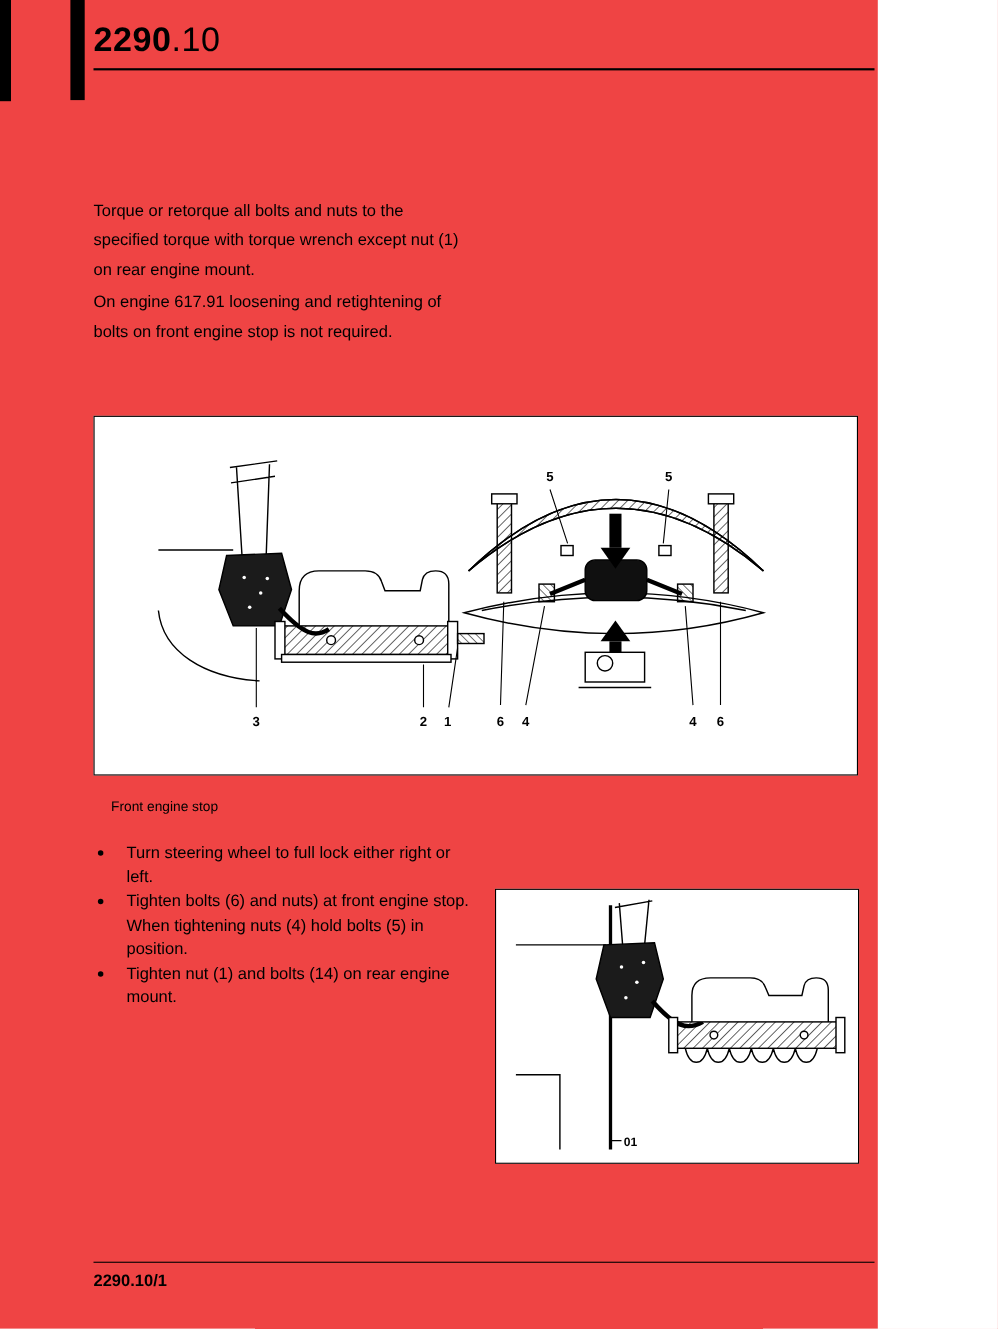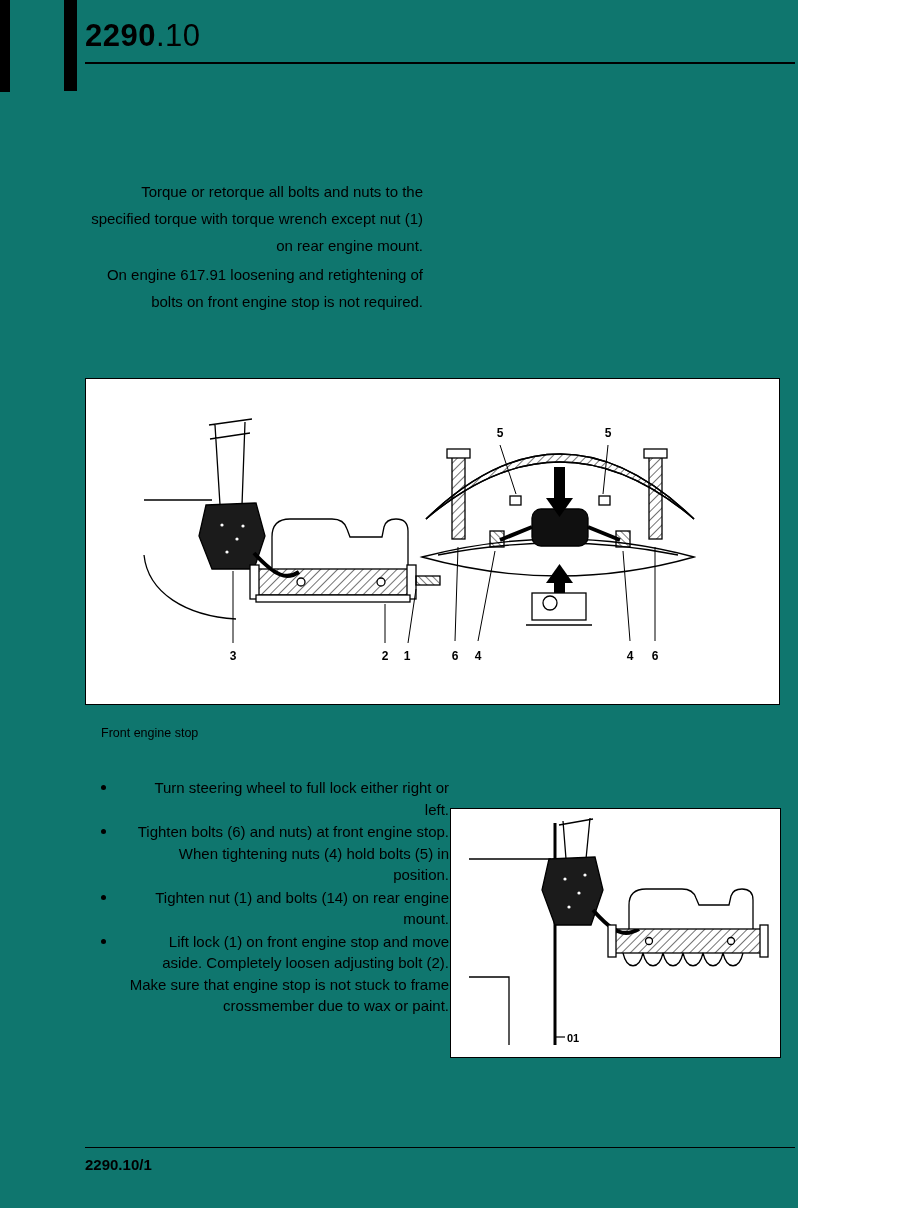--- a/index.html
+++ b/index.html
@@ -1,21 +1,20 @@
 <!DOCTYPE html>
 <html><head>
 <meta charset="utf-8">
 <style>
   html, body { margin: 0; padding: 0; background: #ffffff; }
   .page {
     position: relative; width: 798px; height: 1208px;
-    background: #0f766e; color: #000;
+    background: #ef4444; color: #000;
     font-family: "Liberation Sans", "DejaVu Sans", sans-serif;
     overflow: hidden;
-    text-align: right;
   }
   .regmark { position: absolute; background: #000; top: 0; }
   .regmark.m1 { left: 0; width: 10px; height: 92px; }
   .regmark.m2 { left: 64px; width: 13px; height: 91px; }
 
   .doc-code { position: absolute; left: 85px; top: 18px; font-size: 31px; letter-spacing: .5px; }
   .doc-code .bold  { font-weight: 700; }
   .doc-code .light { font-weight: 400; }
 
   .page-title { position: absolute; left: 296px; top: 34px; font-size: 19px; font-weight: 700; margin: 0; white-space: nowrap; }
@@ -28,21 +27,21 @@
   .note  { top: 114px; }
   .para1 { top: 178px; }
   .para2 { top: 261px; }
 
   .figure { position: absolute; border: 1px solid #000; background: #fff; }
   .figure1 { left: 85px; top: 378px; width: 693px; height: 325px; }
   .figure2 { left: 450px; top: 808px; width: 329px; height: 248px; }
 
   .fig-caption { position: absolute; left: 101px; top: 726px; font-size: 12.5px; margin: 0; }
 
-  .steps { position: absolute; left: 85px; top: 765px; width: 352px; margin: 12px; padding: 0; list-style: none;
+  .steps { position: absolute; left: 85px; top: 765px; width: 352px; margin: 0; padding: 0; list-style: none;
            font-size: 15px; line-height: 21.5px; }
   .steps li { position: relative; padding-left: 30px; margin: 0 0 1px 0; }
   .steps li::before { content: ""; position: absolute; left: 4px; top: 8px; width: 5px; height: 5px;
                       border-radius: 50%; background: #000; }
 
   .pageref { position: absolute; left: 85px; top: 1156px; font-size: 15px; font-weight: 700; margin: 0; }
 
   svg { display: block; }
   svg text { font-family: "Liberation Sans", "DejaVu Sans", sans-serif; font-size: 12px; font-weight: 700; }
 </style>
@@ -135,21 +134,20 @@
       </g>
     </svg>
   </div>
 
   <p class="fig-caption">Front engine stop</p>
 
   <ul class="steps">
     <li><span>Turn steering wheel to full lock either right or left.</span></li>
     <li><span>Tighten bolts (6) and nuts) at front engine stop. When tightening nuts (4) hold bolts (5) in position.</span></li>
     <li><span>Tighten nut (1) and bolts (14) on rear engine mount.</span></li>
-    <li><span>Lift lock (1) on front engine stop and move aside. Completely loosen adjusting bolt (2). Make sure that engine stop is not stuck to frame crossmember due to wax or paint.</span></li>
   </ul>
 
   <div class="figure figure2">
     <svg width="327" height="246" viewBox="0 0 327 246">
       <defs>
         <pattern id="h2a" patternUnits="userSpaceOnUse" width="6" height="6" patternTransform="rotate(45)">
           <line x1="0" y1="0" x2="0" y2="6" stroke="#000" stroke-width="1.1"></line>
         </pattern>
       </defs>
       <g stroke="#000" stroke-width="1.3" fill="none">

